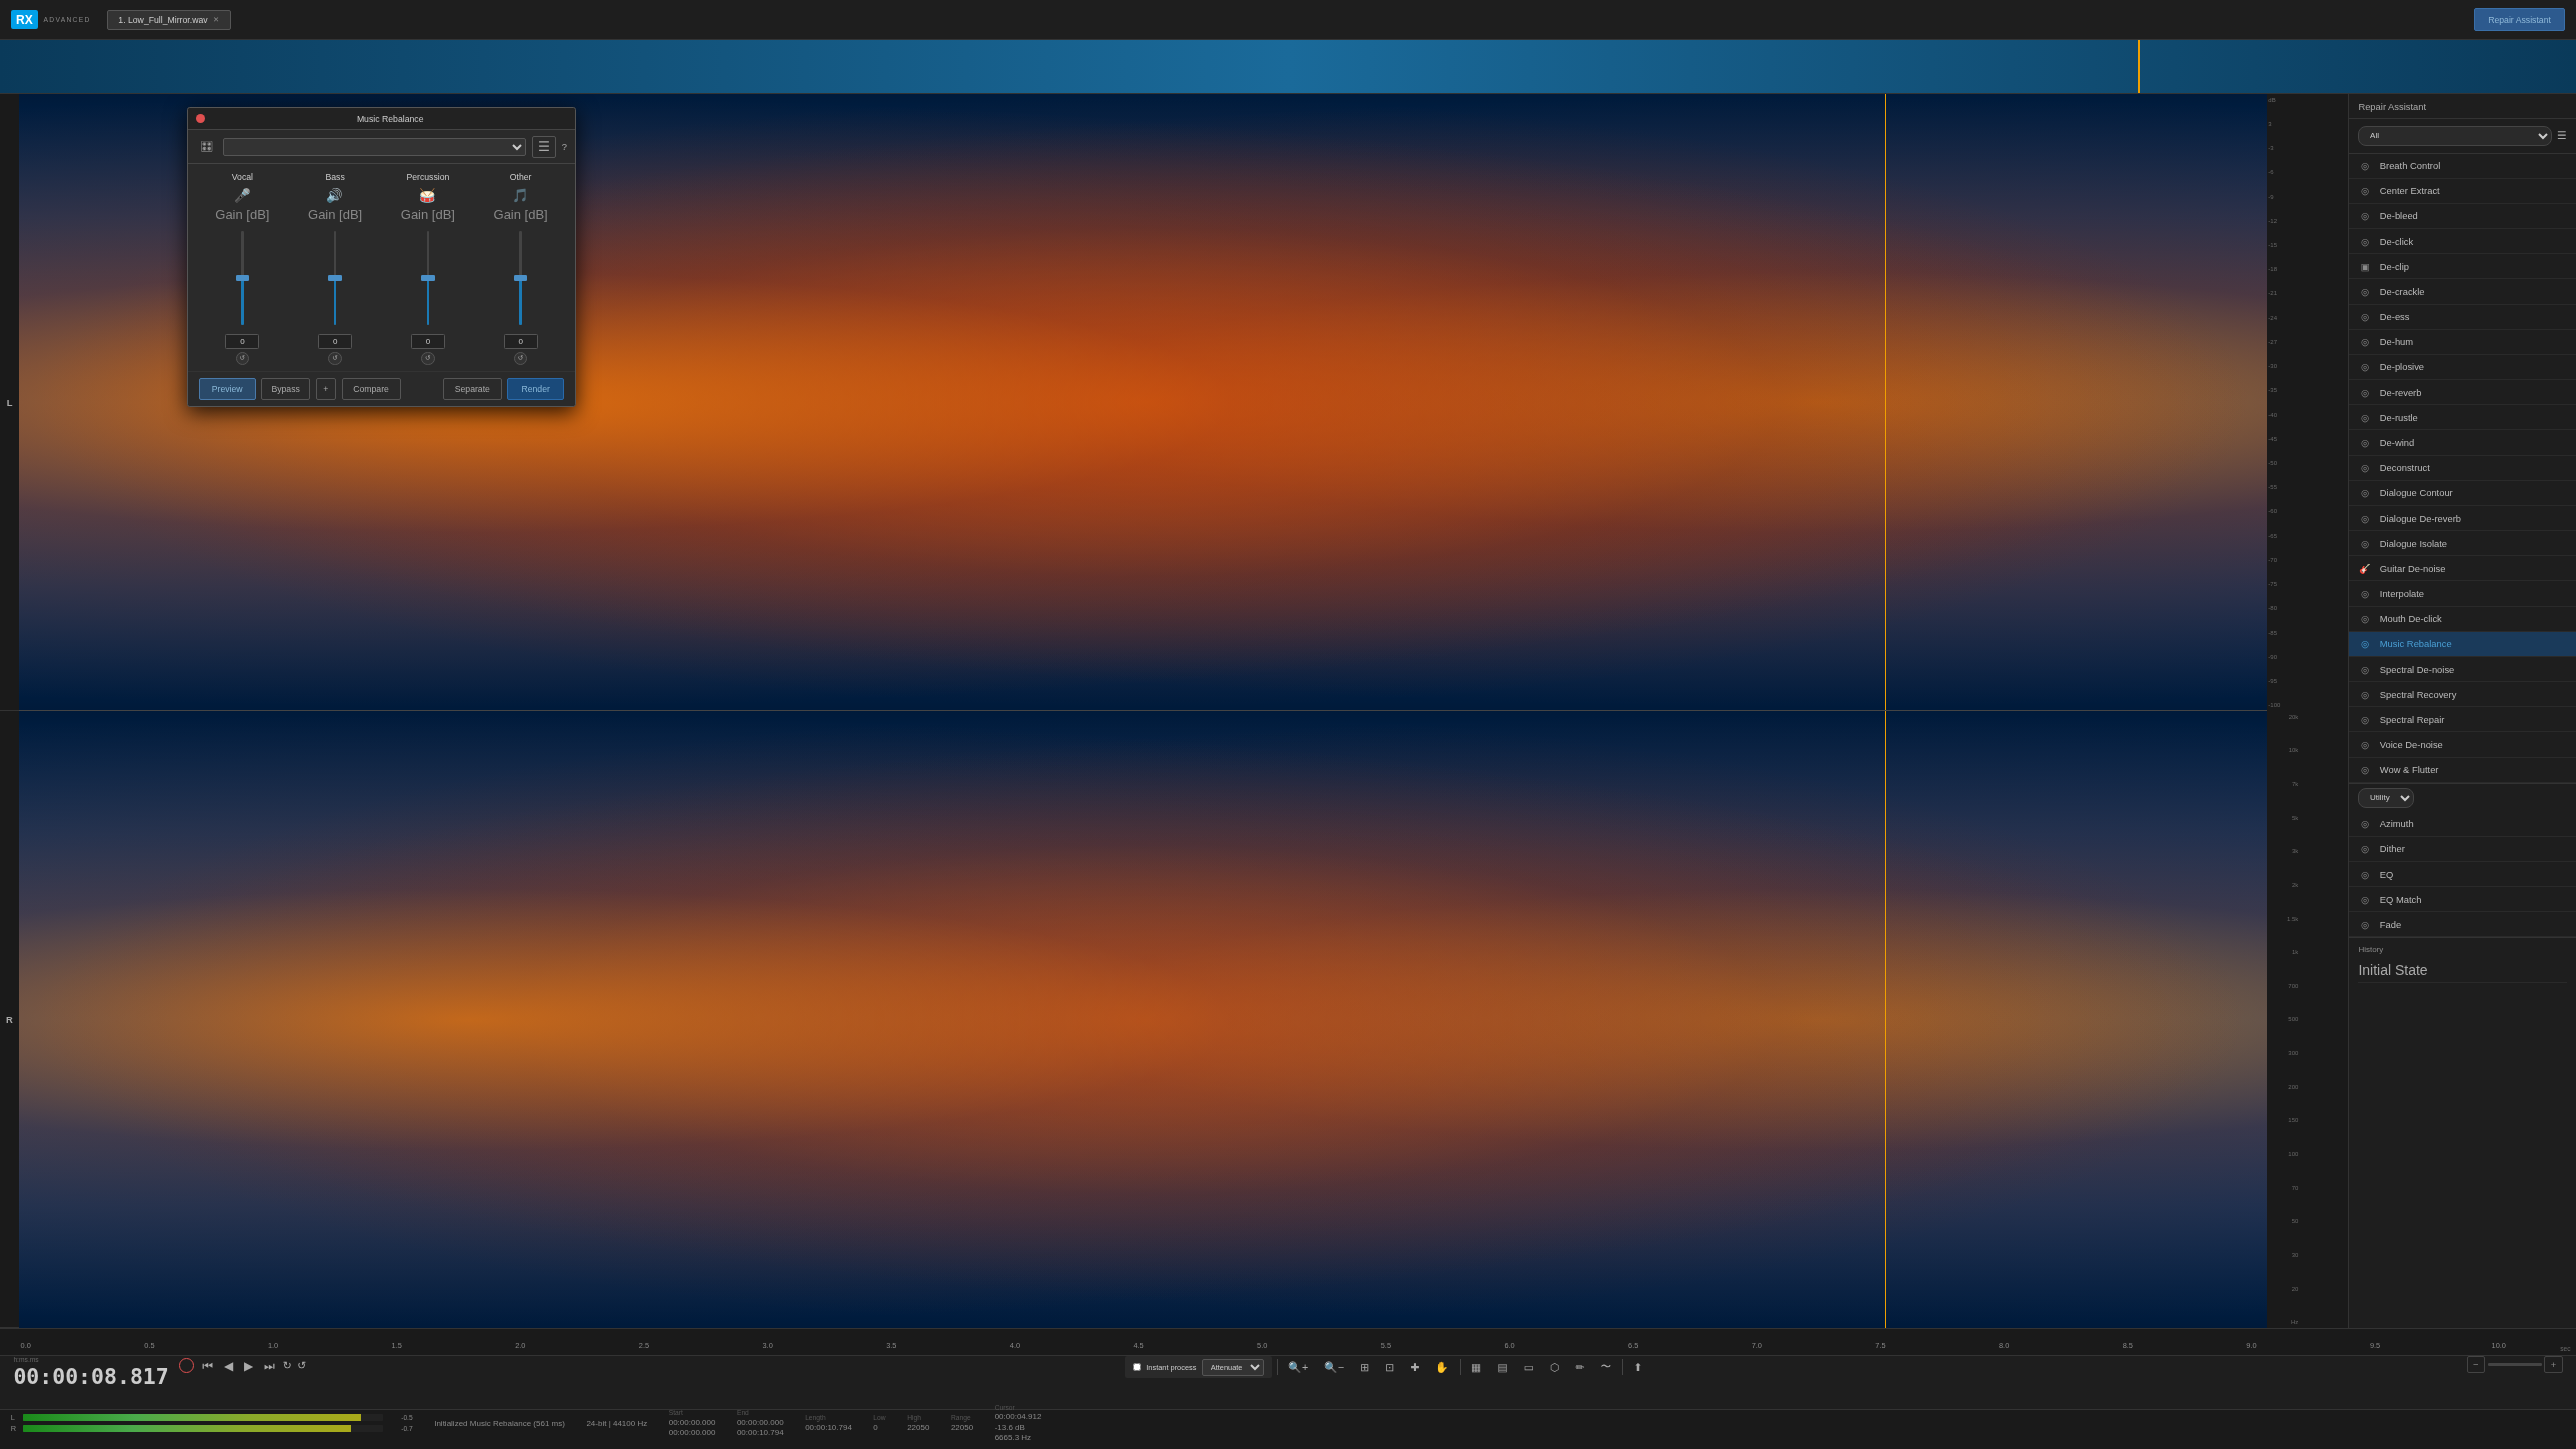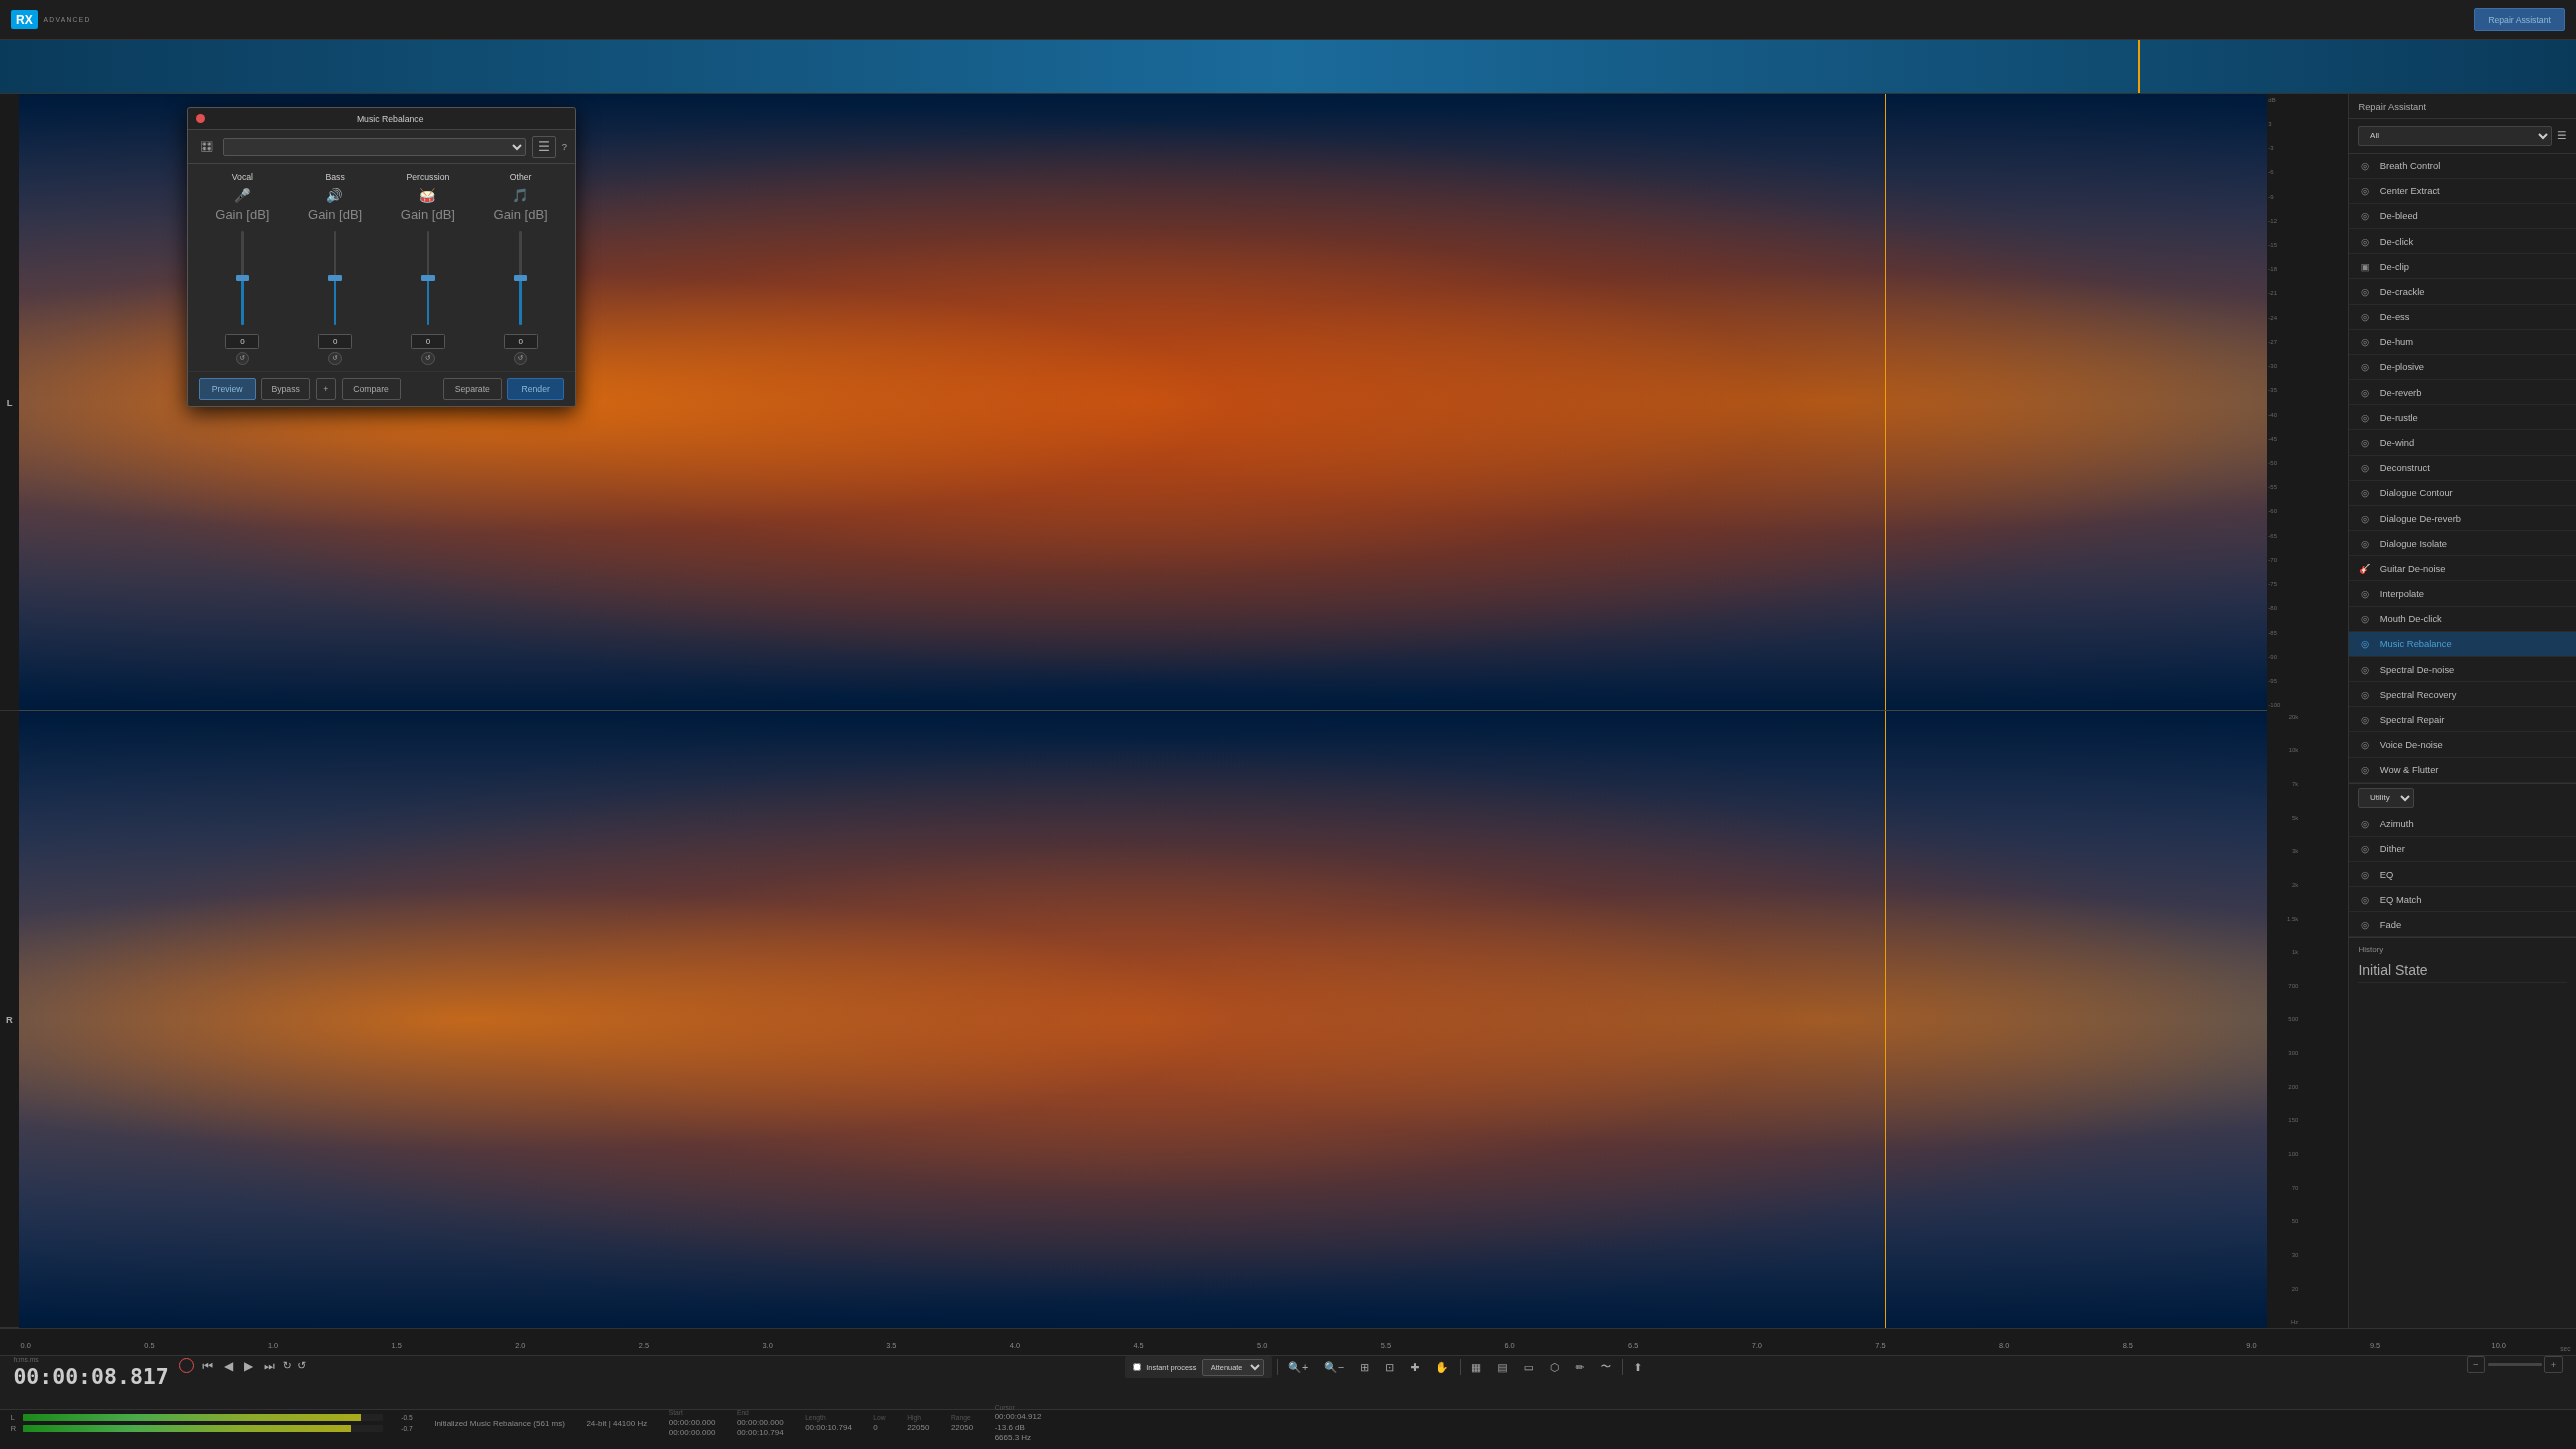--- a/index.html
+++ b/index.html
@@ -476,21 +476,21 @@
       justify-content: space-between;
       padding: 6.7px 9.4px;
       border-bottom: 0.7px solid #333;
     }
     .sidebar-filter-dropdown {
       background: #2a2a2a;
       border: 0.7px solid #444;
       color: #ccc;
       padding: 3.4px 6.7px;
       font-size: 8px;
-      border-radius: 2px;
+      border-radius: 8px;
       flex: 1;
       cursor: pointer;
     }
     .sidebar-menu-btn {
       background: none;
       border: none;
       color: #aaa;
       cursor: pointer;
       font-size: 10.7px;
       margin-left: 5.4px;
@@ -742,20 +742,26 @@
       border-radius: 1.3px;
     }
   </style>
 </head>
 <body>
 
 <div class="top-bar">
   <div class="app-logo">
     <div class="logo-box">RX</div>
     <div class="logo-label">ADVANCED</div>
+  </div>
+  <div class="tab-bar">
+    <div class="tab active">
+      <span>1. Low_Full_Mirror.wav</span>
+      <span class="tab-close">✕</span>
+    </div>
   </div>
   <button class="repair-assistant-btn">Repair Assistant</button>
 </div>
 
 <div class="overview-bar">
   <div class="overview-waveform"></div>
   <div class="overview-playhead" style="left: 83%;"></div>
 </div>
 
 <div style="display:flex; height: calc(1449px - 40px - 54px - 67px - 54px);">

